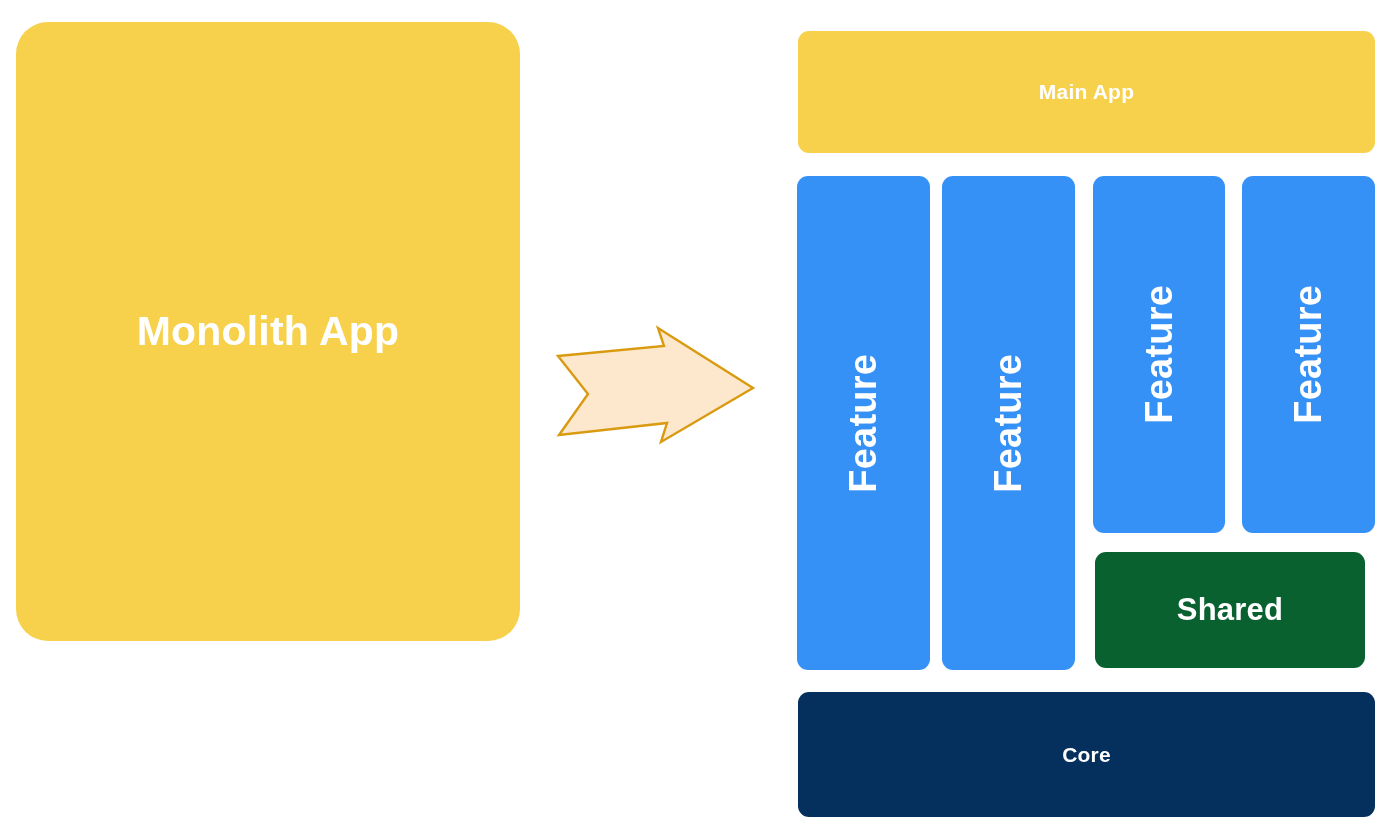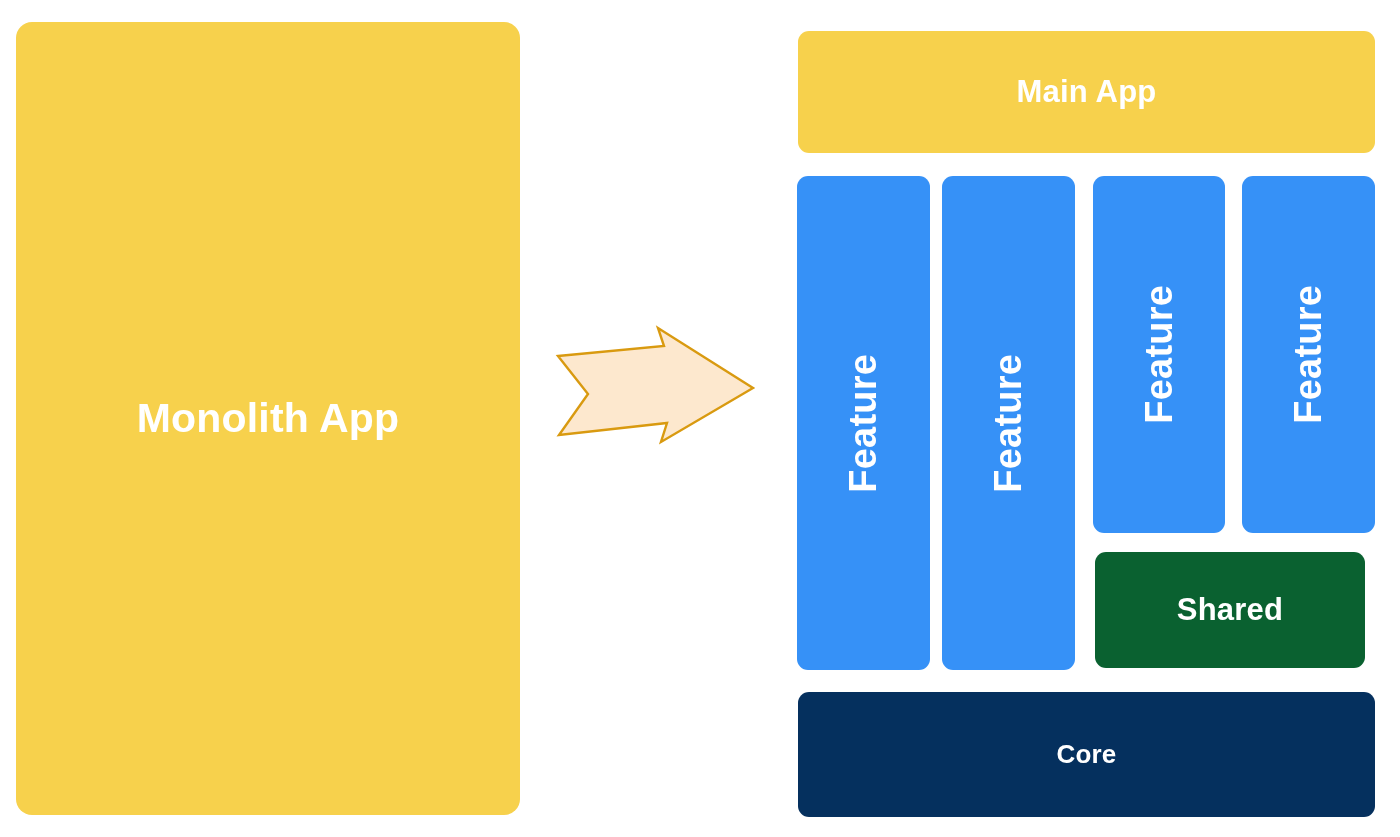--- a/index.html
+++ b/index.html
@@ -32,22 +32,22 @@
   .box-label {
     display: block;
     white-space: nowrap;
   }
 
   
   #monolith {
     left: 16px;
     top: 22px;
     width: 504px;
-    height: 793px;
-    border-radius: 16px;
+    height: 619px;
+    border-radius: 32px;
     background: #F7D14C;
   }
   #monolith .box-label {
     font-size: 41px;
   }
 
   
   #arrow-svg {
     position: absolute;
     left: 548px;
@@ -59,21 +59,21 @@
   
   #main-app {
     left: 798px;
     top: 31px;
     width: 577px;
     height: 122px;
     border-radius: 11px;
     background: #F7D14C;
   }
   #main-app .box-label {
-    font-size: 31px;
+    font-size: 21px;
   }
 
   .feature {
     background: #3691F7;
     border-radius: 11px;
     top: 176px;
   }
   .feature .box-label {
     font-size: 38px;
     writing-mode: vertical-rl;
@@ -99,21 +99,21 @@
 
   #core {
     left: 798px;
     top: 692px;
     width: 577px;
     height: 125px;
     border-radius: 11px;
     background: #05305E;
   }
   #core .box-label {
-    font-size: 26px;
+    font-size: 21px;
   }
 </style>
 </head>
 <body>
 
 <div id="canvas">
 
   <div class="box" id="monolith">
     <span class="box-label">Monolith App</span>
   </div>

